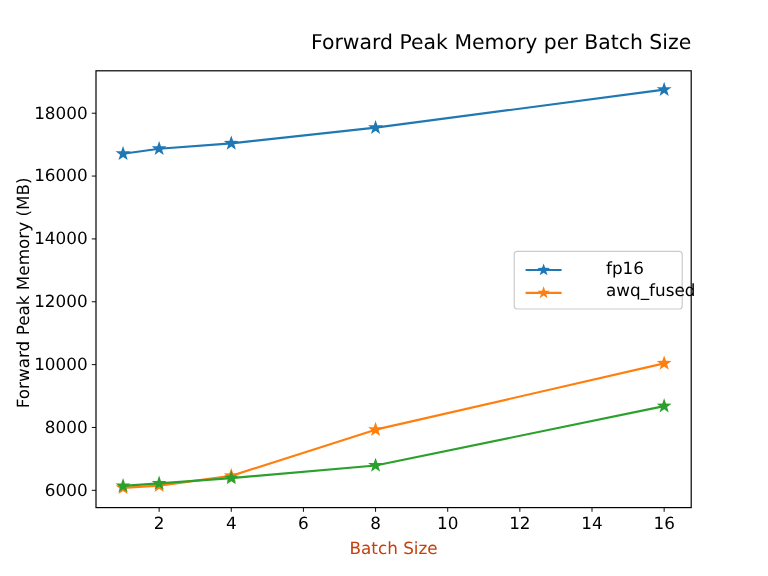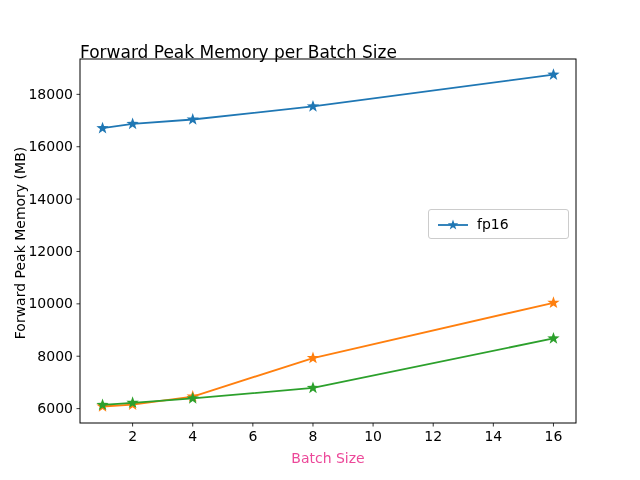--- a/index.html
+++ b/index.html
@@ -1,39 +1,39 @@
 <!DOCTYPE html>
 <html><head>
 <meta charset="utf-8">
 <style>
   html,body{margin:0;padding:0;background:#ffffff;}
   .figure{
     position:relative; width:640px; height:480px; background:#ffffff;
     font-family:"DejaVu Sans", sans-serif; color:#000; overflow:hidden;
   }
   .title{
-    position:absolute; left:80px; top:26px; width:496px; text-align:left;
-    font-size:17px; line-height:20px; color:#000000; white-space:nowrap;margin-top:16px;
+    position:absolute; left:80px; top:26px; width:496px; text-align:right;
+    font-size:17px; line-height:20px; color:#000000; white-space:nowrap;
   }
   .xlabel{
     position:absolute; left:80px; top:450px; width:496px; text-align:center;
-    font-size:14px; color:#ec4899;
+    font-size:14px; color:#c2410c;
   }
   .ylabel-anchor{ position:absolute; left:20px; top:241px; width:0; height:0; }
   .ylabel-anchor .rot{
     display:inline-block; white-space:nowrap; font-size:14px; color:#000000;
     transform:translate(-50%,-50%) rotate(-90deg);
   }
   svg.plot{ position:absolute; left:0; top:0; }
   .legend{
     position:absolute; left:428px; top:209px; width:141px; box-sizing:border-box;
     background:rgba(255,255,255,0.8); border:1px solid #cccccc; border-radius:3px;
     padding:5px 7px 4px 7px;
   }
-  .legend-row{ display:flex; align-items:center; height:19px; }
+  .legend-row{ display:flex; align-items:center; height:19px;gap:28px; }
   .legend-row svg{ flex:0 0 auto; margin-right:7px; }
   .legend-label{ font-size:14px; line-height:19px; white-space:nowrap; }
 </style>
 </head>
 <body>
 
 <div class="figure">
   <div class="title">Forward Peak Memory per Batch Size</div>
   <div class="ylabel-anchor">
     <span class="rot">Forward Peak Memory (MB)</span>
@@ -91,14 +91,21 @@
     </svg>
   <div class="xlabel">Batch Size</div>
   <div class="legend" id="legend">
       <div class="legend-row">
         <svg width="34" height="14">
           <line x1="2" y1="7" x2="32" y2="7" stroke="#1f77b4" stroke-width="1.8"></line>
           <path d="M17.00,1.50L18.29,5.22L22.23,5.30L19.09,7.68L20.23,11.45L17.00,9.20L13.77,11.45L14.91,7.68L11.77,5.30L15.71,5.22Z" fill="#1f77b4"></path>
         </svg>
         <span class="legend-label">fp16</span>
       </div>
+      <div class="legend-row">
+        <svg width="34" height="14">
+          <line x1="2" y1="7" x2="32" y2="7" stroke="#ff7f0e" stroke-width="1.8"></line>
+          <path d="M17.00,1.50L18.29,5.22L22.23,5.30L19.09,7.68L20.23,11.45L17.00,9.20L13.77,11.45L14.91,7.68L11.77,5.30L15.71,5.22Z" fill="#ff7f0e"></path>
+        </svg>
+        <span class="legend-label">awq_fused</span>
+      </div>
     </div>
 </div>
 
 </body></html>

